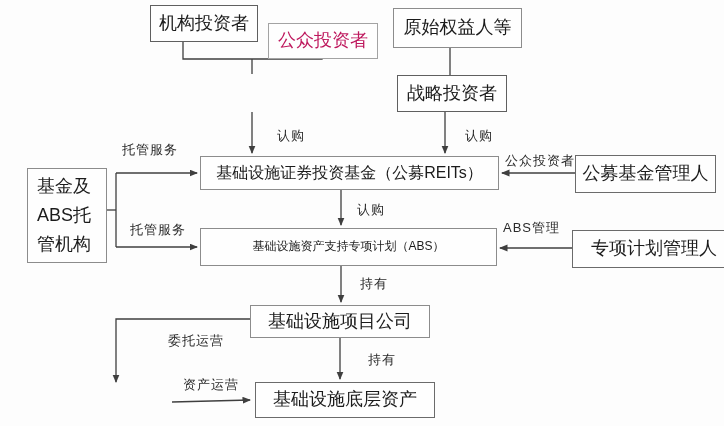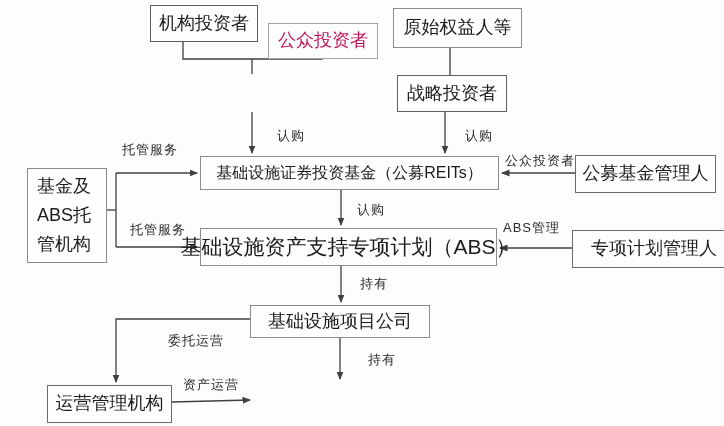--- a/index.html
+++ b/index.html
@@ -77,24 +77,24 @@
     </svg>
 <div class="node" style="left: 150px; top: 5px; width: 108px; height: 37px; border-color: rgb(95, 95, 95); color: rgb(27, 27, 27);">机构投资者</div>
     <div class="node" style="left: 268px; top: 23px; width: 110px; height: 36px; border-color: rgb(163, 163, 163); color: #be185d;">公众投资者</div>
     <div class="node" style="left: 393px; top: 8px; width: 129px; height: 40px; border-color: rgb(140, 140, 140); color: rgb(27, 27, 27);">原始权益人等</div>
     <div class="node" style="left: 397px; top: 75px; width: 110px; height: 37px; border-color: rgb(95, 95, 95); color: rgb(27, 27, 27);">战略投资者</div>
     <div class="node" style="left: 200px; top: 156px; width: 299px; height: 34px; border-color: rgb(140, 140, 140); color: rgb(27, 27, 27); font-size: 16px;">基础设施证券投资基金（公募REITs）</div>
     <div class="node" style="left: 575px; top: 155px; width: 141px; height: 38px; border-color: rgb(107, 107, 107); color: rgb(27, 27, 27);">公募基金管理人</div>
     <div class="node multiline" style="left: 27px; top: 168px; width: 80px; height: 95px; border-color: rgb(140, 140, 140); color: rgb(27, 27, 27);">基金及
 ABS托
 管机构</div>
-    <div class="node" style="left: 200px; top: 228px; width: 297px; height: 38px; border-color: rgb(140, 140, 140); color: rgb(27, 27, 27); font-size: 21px;">基础设施资产支持专项计划（ABS）</div>
+    <div class="node" style="left: 200px; top: 228px; width: 297px; height: 38px; border-color: rgb(140, 140, 140); color: rgb(27, 27, 27); font-size: 12px;">基础设施资产支持专项计划（ABS）</div>
     <div class="node" style="left: 572px; top: 230px; width: 164px; height: 38px; border-color: rgb(107, 107, 107); color: rgb(27, 27, 27);">专项计划管理人</div>
     <div class="node" style="left: 250px; top: 305px; width: 180px; height: 33px; border-color: rgb(140, 140, 140); color: rgb(27, 27, 27);">基础设施项目公司</div>
-    <div class="node" style="left: 47px; top: 385px; width: 125px; height: 38px; border-color: rgb(107, 107, 107); color: rgb(27, 27, 27);">运营管理机构</div>
+    <div class="node" style="left: 255px; top: 382px; width: 180px; height: 36px; border-color: rgb(107, 107, 107); color: rgb(27, 27, 27);">基础设施底层资产</div>
     <div class="edge-label" style="left: 122px; top: 141px;">托管服务</div>
     <div class="edge-label" style="left: 277px; top: 127px;">认购</div>
     <div class="edge-label" style="left: 465px; top: 127px;">认购</div>
     <div class="edge-label" style="left: 505px; top: 152px;">公众投资者</div>
     <div class="edge-label" style="left: 130px; top: 221px;">托管服务</div>
     <div class="edge-label" style="left: 357px; top: 201px;">认购</div>
     <div class="edge-label" style="left: 503px; top: 219px;">ABS管理</div>
     <div class="edge-label" style="left: 360px; top: 275px;">持有</div>
     <div class="edge-label" style="left: 168px; top: 332px;">委托运营</div>
     <div class="edge-label" style="left: 368px; top: 351px;">持有</div>

